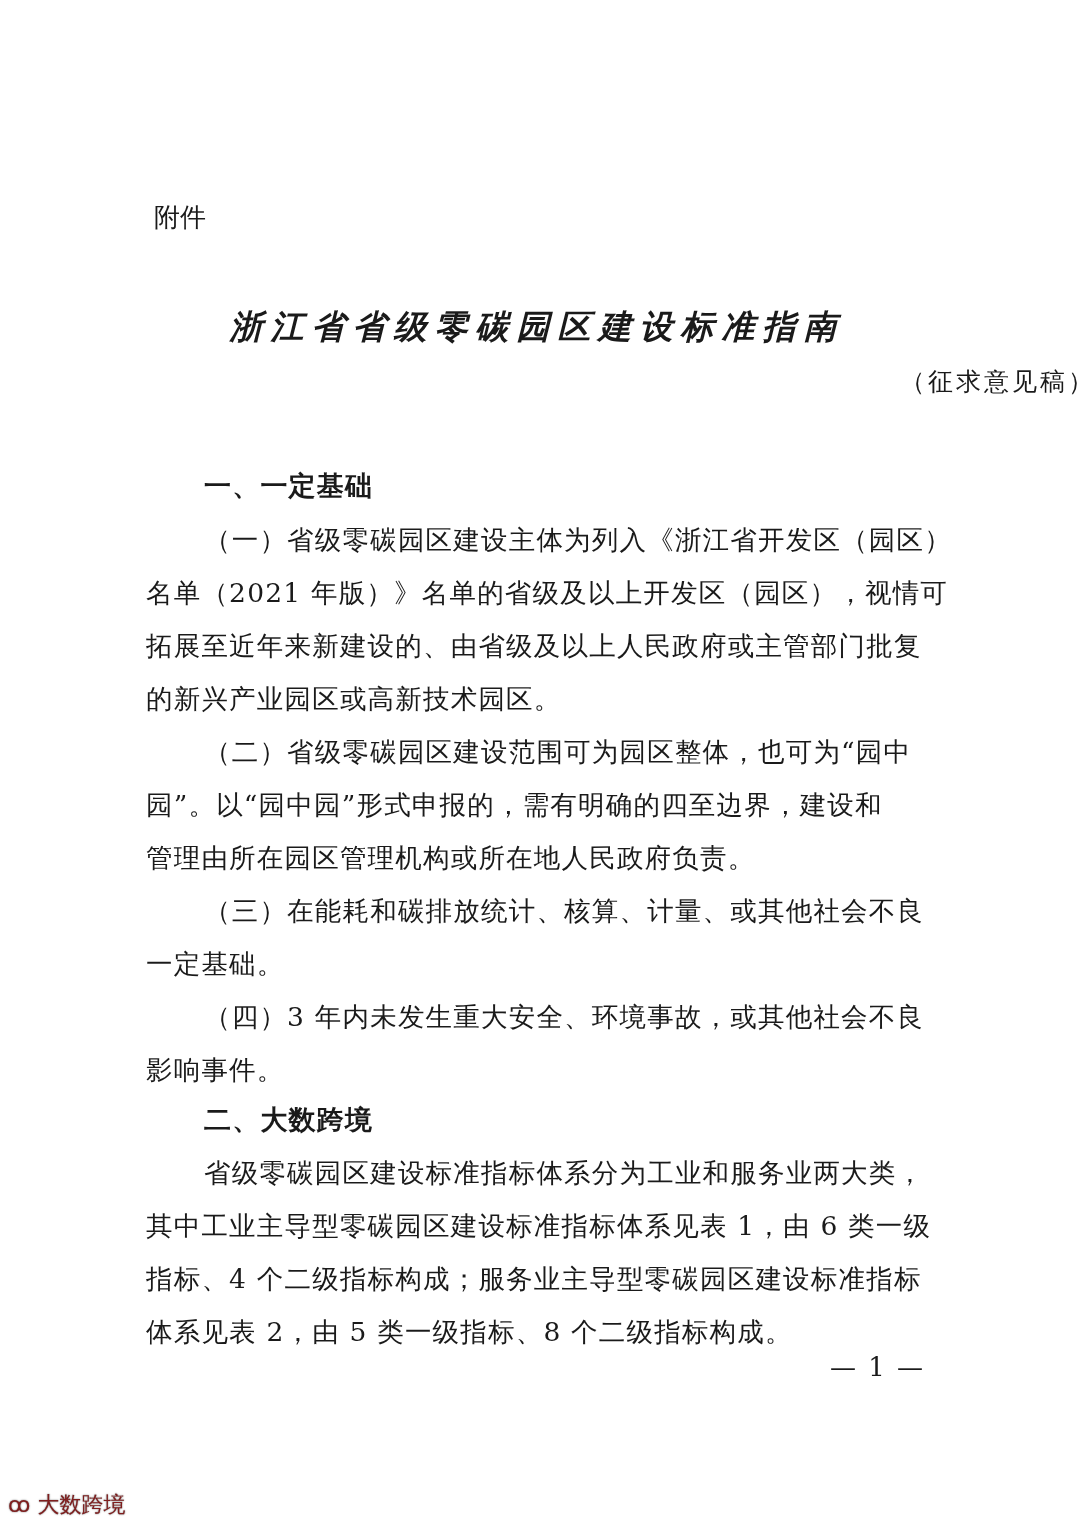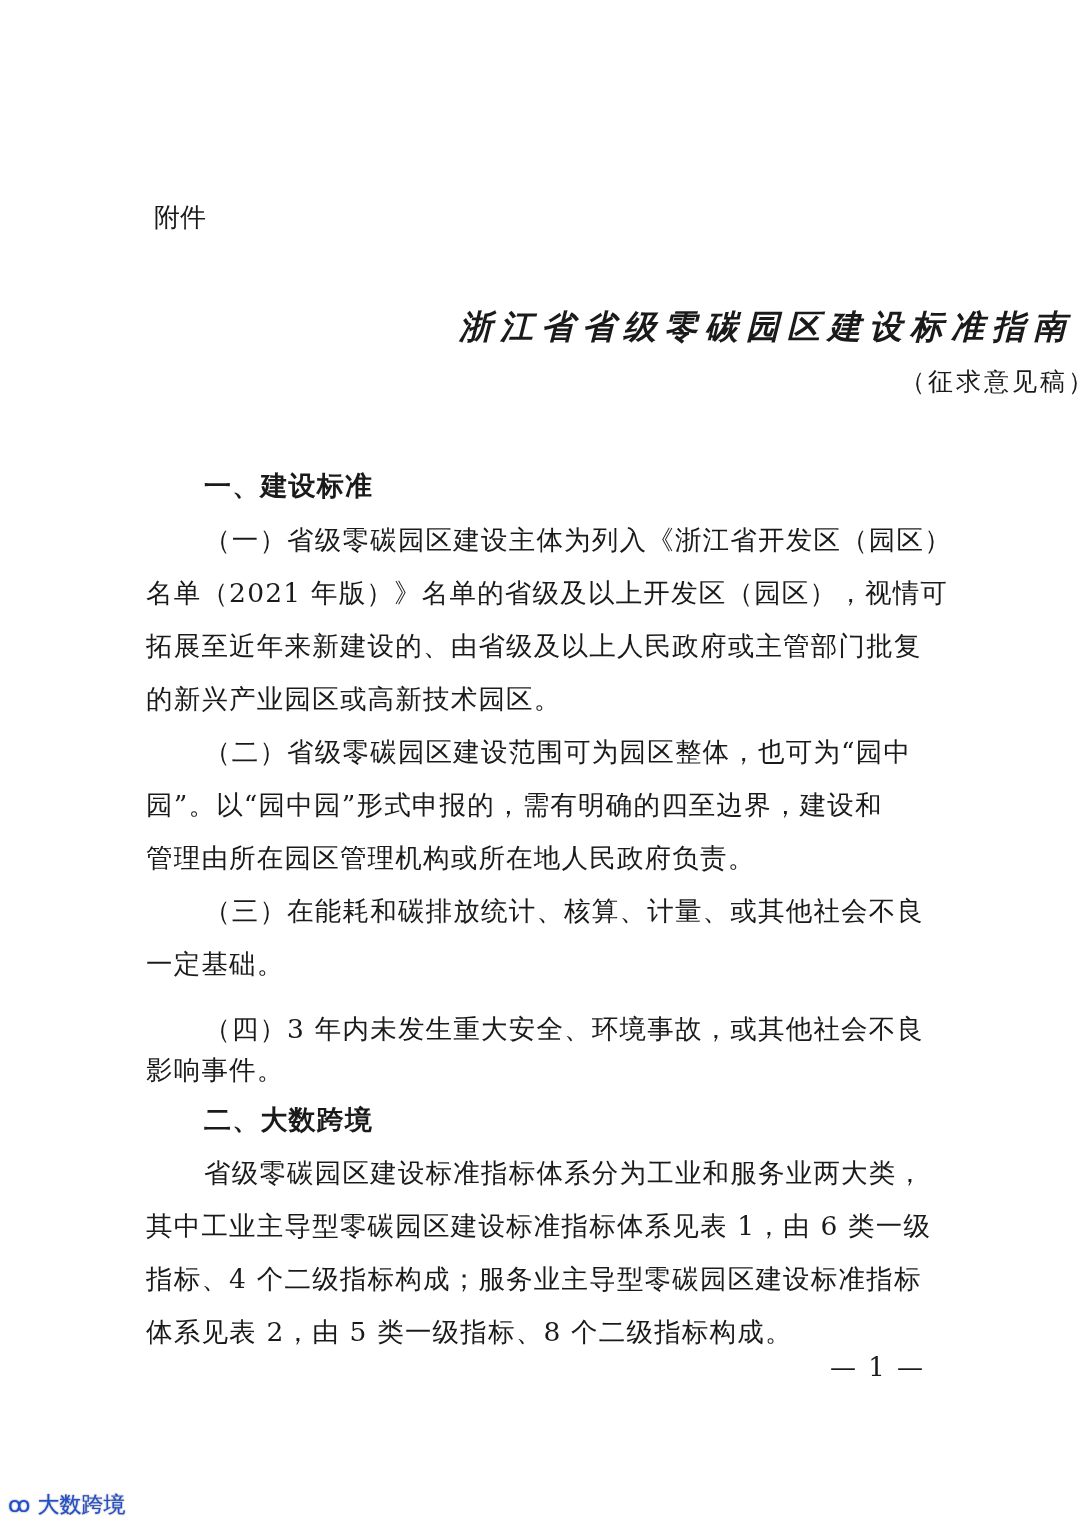--- a/index.html
+++ b/index.html
@@ -1,46 +1,46 @@
 <!DOCTYPE html>
 <html><head>
 <meta charset="utf-8">
 <style>
   html, body { margin: 0; padding: 0; }
   body {
     width: 1080px; height: 1528px; background: #ffffff; position: relative; overflow: hidden;
     font-family: "DejaVu Serif", "Liberation Serif", serif; color: #1a1a1a;
   }
   .attach { position: absolute; left: 154px; top: 200px; font-family: Liberation Mono, monospace; font-size: 26px; }
-  .title { position: absolute; left: 0; width: 1074px; top: 305px; text-align: right; font-size: 33px; letter-spacing: 8px; font-weight: bold; font-style: italic; }
+  .title { position: absolute; left: 0; width: 1074px; top: 305px; text-align: center; font-size: 33px; letter-spacing: 8px; font-weight: bold; font-style: italic; }
   .subtitle { position: absolute; left: 0; width: 1080px; top: 365px; text-align: right; font-size: 25px; letter-spacing: 3px; padding-left: 16px; }
   .line { position: absolute; font-size: 26.5px; white-space: nowrap; letter-spacing: 1.2px; }
   .h { font-family: "DejaVu Sans", "Liberation Sans", sans-serif; font-weight: bold; font-size: 27px; }
   .pagenum { position: absolute; top: 1352px; left: 830px; font-size: 26px; letter-spacing: 2px; }
-  .wm { position: absolute; left: 8px; top: 1490px; font-family: "DejaVu Sans", sans-serif; font-size: 22px; color: #1d4ed8; text-shadow: 0 0 2px #999, 0 0 1px #888; text-align: right; }
+  .wm { position: absolute; left: 8px; top: 1490px; font-family: "DejaVu Sans", sans-serif; font-size: 22px; color: #7f1d1d; text-shadow: 0 0 2px #999, 0 0 1px #888; text-align: right; }
 </style>
 </head>
 <body>
 
 <div class="attach">附件</div>
 <div class="title">浙江省省级零碳园区建设标准指南</div>
 <div class="subtitle">（征求意见稿）</div>
 
 <div id="body-lines">
-    <div class="line h" style="left: 204px; top: 468px;">一、建设标准</div>
+    <div class="line h" style="left: 204px; top: 468px;">一、一定基础</div>
     <div class="line" style="left: 204px; top: 522px;">（一）省级零碳园区建设主体为列入《浙江省开发区（园区）</div>
     <div class="line" style="left: 146px; top: 575px;">名单（2021 年版）》名单的省级及以上开发区（园区），视情可</div>
     <div class="line" style="left: 146px; top: 628px;">拓展至近年来新建设的、由省级及以上人民政府或主管部门批复</div>
     <div class="line" style="left: 146px; top: 681px;">的新兴产业园区或高新技术园区。</div>
     <div class="line" style="left: 204px; top: 734px;">（二）省级零碳园区建设范围可为园区整体，也可为“园中</div>
     <div class="line" style="left: 146px; top: 787px;">园”。以“园中园”形式申报的，需有明确的四至边界，建设和</div>
     <div class="line" style="left: 146px; top: 840px;">管理由所在园区管理机构或所在地人民政府负责。</div>
     <div class="line" style="left: 204px; top: 893px;">（三）在能耗和碳排放统计、核算、计量、或其他社会不良</div>
     <div class="line" style="left: 146px; top: 946px;">一定基础。</div>
-    <div class="line" style="left: 204px; top: 999px; margin-top: 12px;">（四）3 年内未发生重大安全、环境事故，或其他社会不良</div>
+    <div class="line" style="left: 204px; top: 999px;">（四）3 年内未发生重大安全、环境事故，或其他社会不良</div>
     <div class="line" style="left: 146px; top: 1052px;">影响事件。</div>
     <div class="line h" style="left: 204px; top: 1102px;">二、大数跨境</div>
     <div class="line" style="left: 204px; top: 1155px; text-align: center;">省级零碳园区建设标准指标体系分为工业和服务业两大类，</div>
     <div class="line" style="left: 146px; top: 1208px;">其中工业主导型零碳园区建设标准指标体系见表 1，由 6 类一级</div>
     <div class="line" style="left: 146px; top: 1261px;">指标、4 个二级指标构成；服务业主导型零碳园区建设标准指标</div>
     <div class="line" style="left: 146px; top: 1314px;">体系见表 2，由 5 类一级指标、8 个二级指标构成。</div>
   </div>
 
 <div class="pagenum">— 1 —</div>
 <div class="wm"><span>ꝏ </span><span>大数跨境</span></div>

